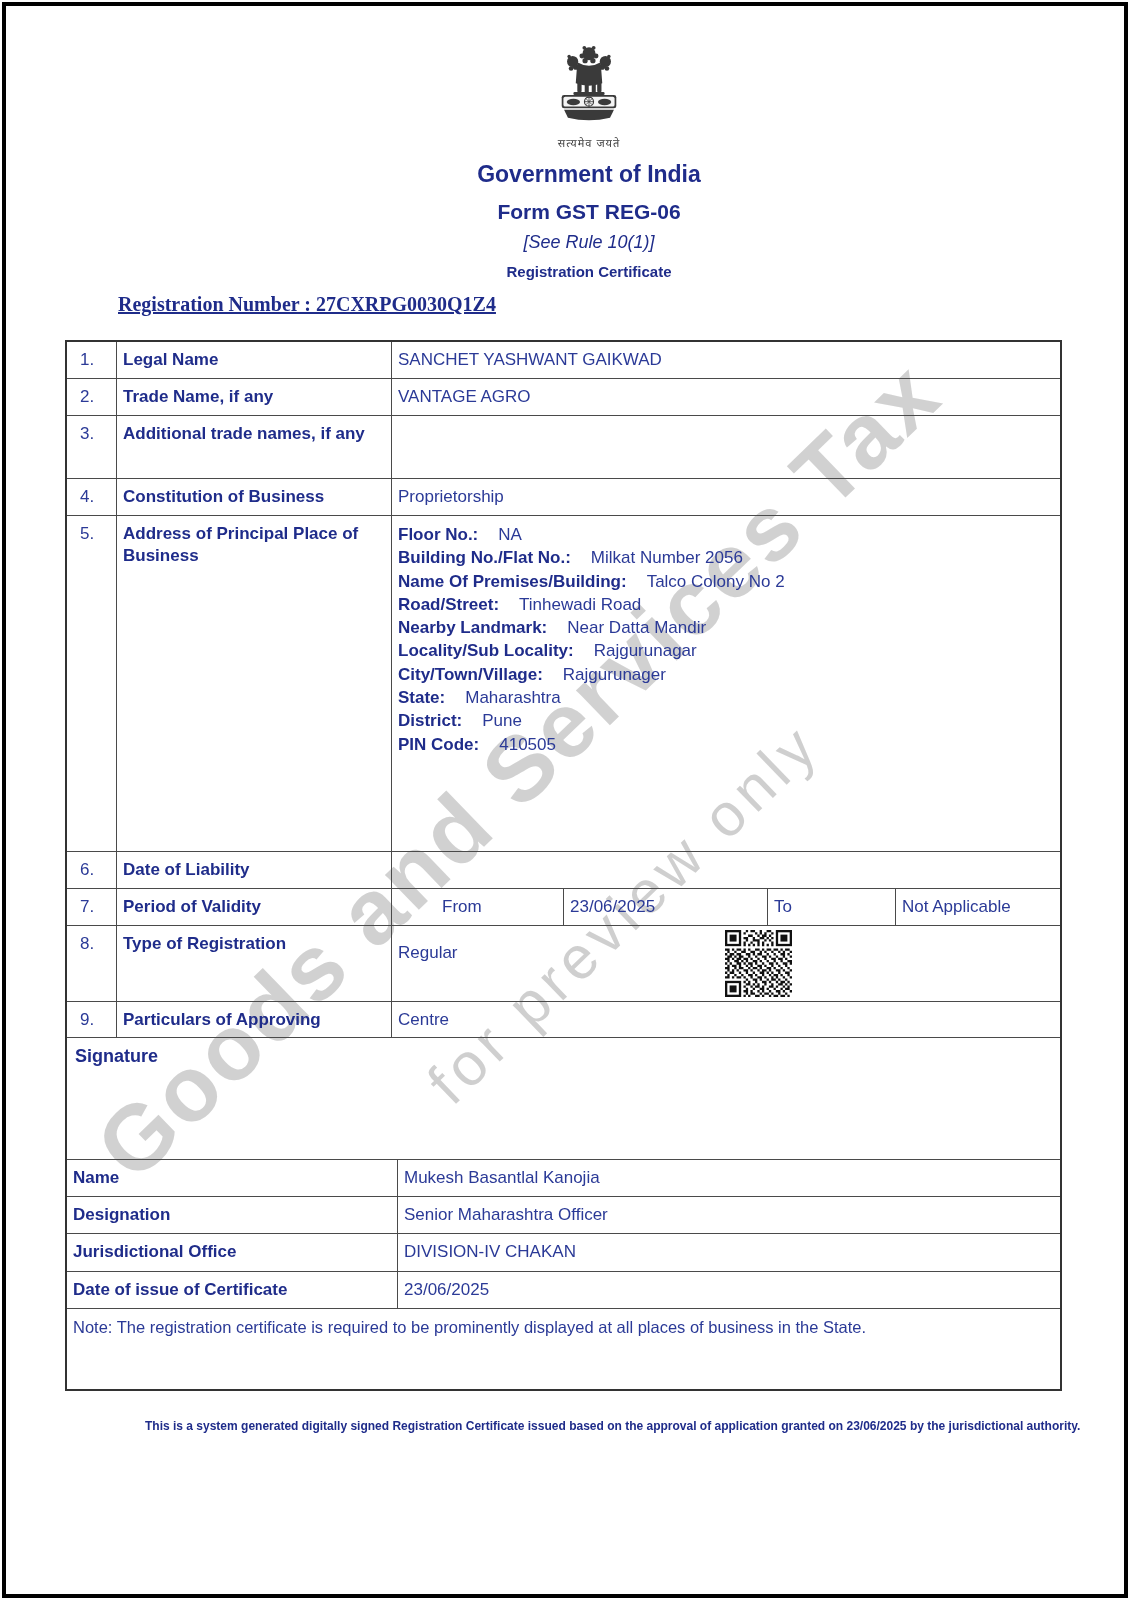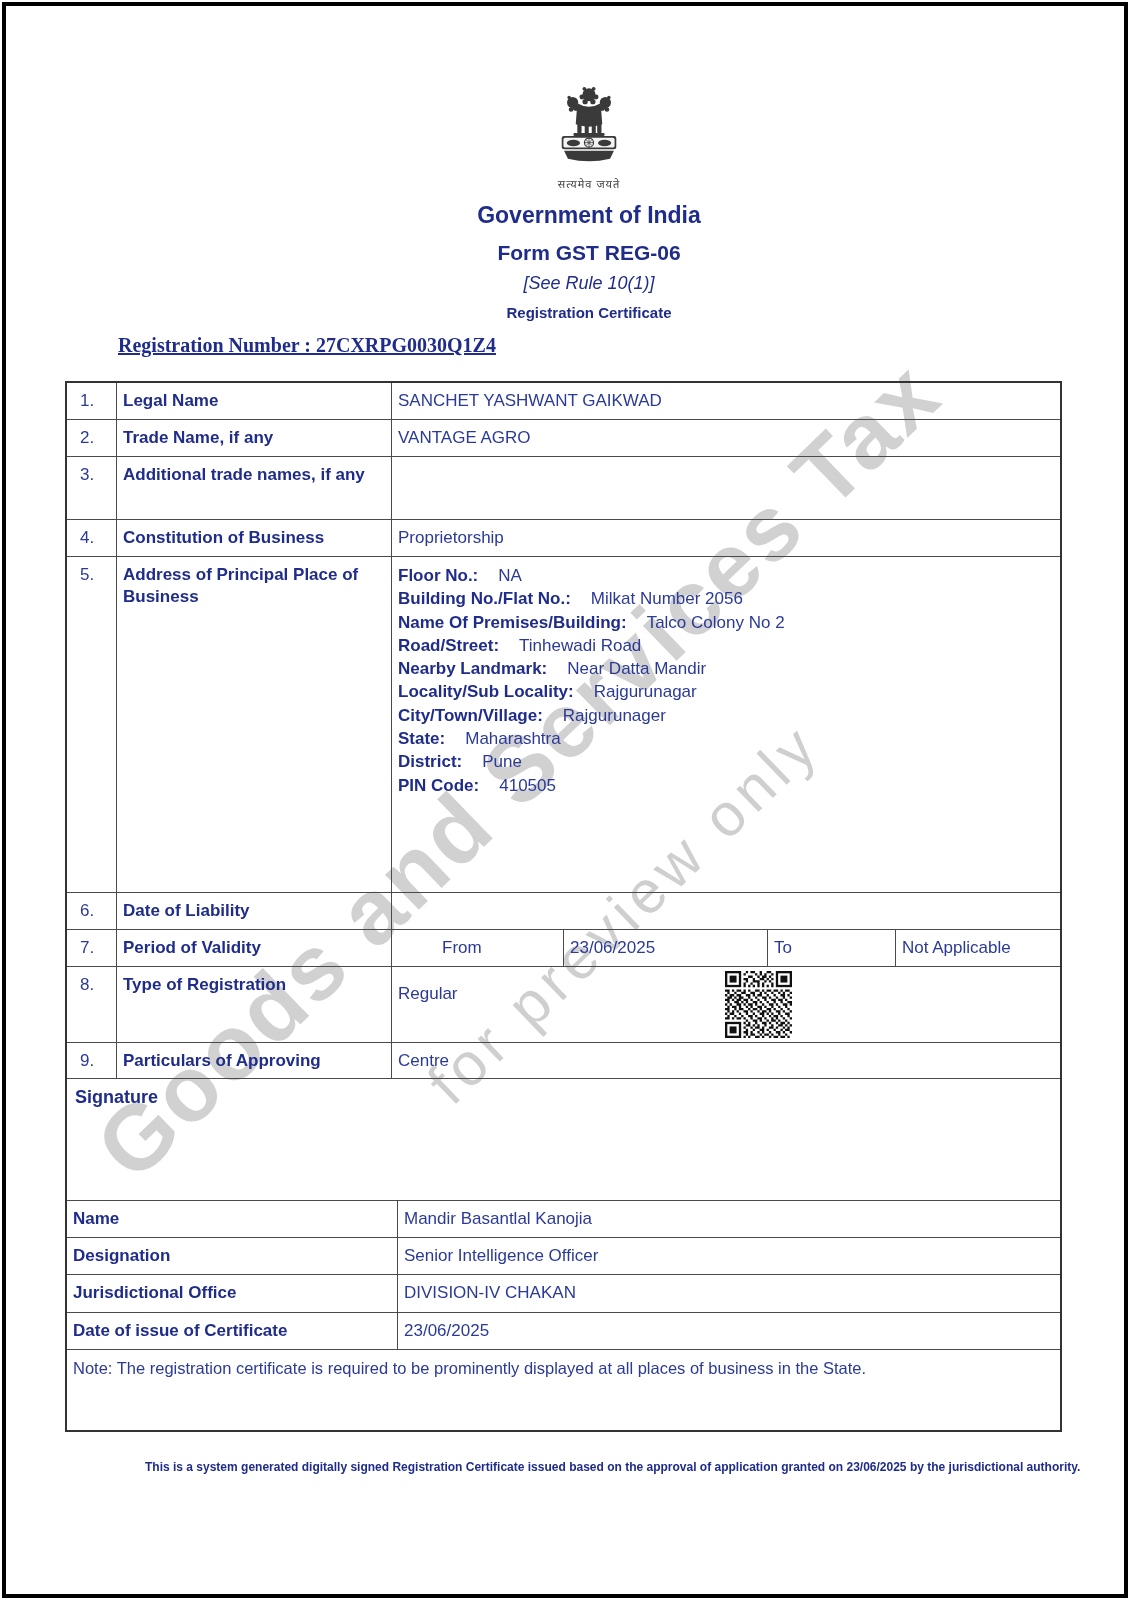--- a/index.html
+++ b/index.html
@@ -7,21 +7,21 @@
   .frame{box-sizing:border-box;border:4px solid #000;width:100%;height:100%;position:relative;overflow:hidden;background:#fff;
          font-family:"Liberation Sans",sans-serif;color:#2b3a97;}
   
   .wm{position:absolute;z-index:0;white-space:nowrap;pointer-events:none;color:#8f8f8f;font-family:"Liberation Sans",sans-serif;}
   .wm1{left:70px;top:1118px;font-size:92px;font-weight:bold;letter-spacing:3px;opacity:.40;
        transform:rotate(-44deg);transform-origin:0 0;}
   .wm2{left:408px;top:1062px;font-size:60px;font-weight:400;letter-spacing:6px;opacity:.42;
        transform:rotate(-44deg);transform-origin:0 0;}
   
   .content{position:relative;z-index:1;}
-  .header{text-align:center;padding-top:77px;margin-left:48px;}
+  .header{text-align:center;padding-top:36px;margin-left:48px;}
   .emblem{display:block;margin:0 auto;}
   .motto{font-size:11px;color:#3a3a3a;margin-top:1px;letter-spacing:1px;}
   .h-serif{font-family:Liberation Sans, sans-serif;color:#1f2c8a;}
   .gov{font-size:23px;font-weight:bold;margin-top:11px;}
   .form-title{font-size:21px;font-weight:bold;margin-top:12px;}
   .rule-ref{font-size:18px;font-style:italic;margin-top:8px;}
   .cert-title{font-size:15px;font-weight:bold;margin-top:10px;}
   .doc{margin-left:59px;width:997px;}
   .regnum{font-family:"Liberation Serif",serif;color:#1f2c8a;font-size:20px;font-weight:bold;
           padding-left:53px;margin-top:13px;text-decoration:underline;}
@@ -216,26 +216,26 @@
             <div class="cell c-label">Particulars of Approving</div>
             <div class="cell c-value">Centre</div>
           </div>
 
           <div class="row" style="min-height:122px;">
             <div class="sig-cell">Signature</div>
           </div>
 
           <div class="row" style="min-height:37px;">
             <div class="cell b-label">Name</div>
-            <div class="cell c-value">Mandir Basantlal Kanojia</div>
+            <div class="cell c-value">Mukesh Basantlal Kanojia</div>
           </div>
 
           <div class="row" style="min-height:37px;">
             <div class="cell b-label">Designation</div>
-            <div class="cell c-value">Senior Intelligence Officer</div>
+            <div class="cell c-value">Senior Maharashtra Officer</div>
           </div>
 
           <div class="row" style="min-height:38px;">
             <div class="cell b-label">Jurisdictional Office</div>
             <div class="cell c-value">DIVISION-IV CHAKAN</div>
           </div>
 
           <div class="row" style="min-height:37px;">
             <div class="cell b-label">Date of issue of Certificate</div>
             <div class="cell c-value">23/06/2025</div>

